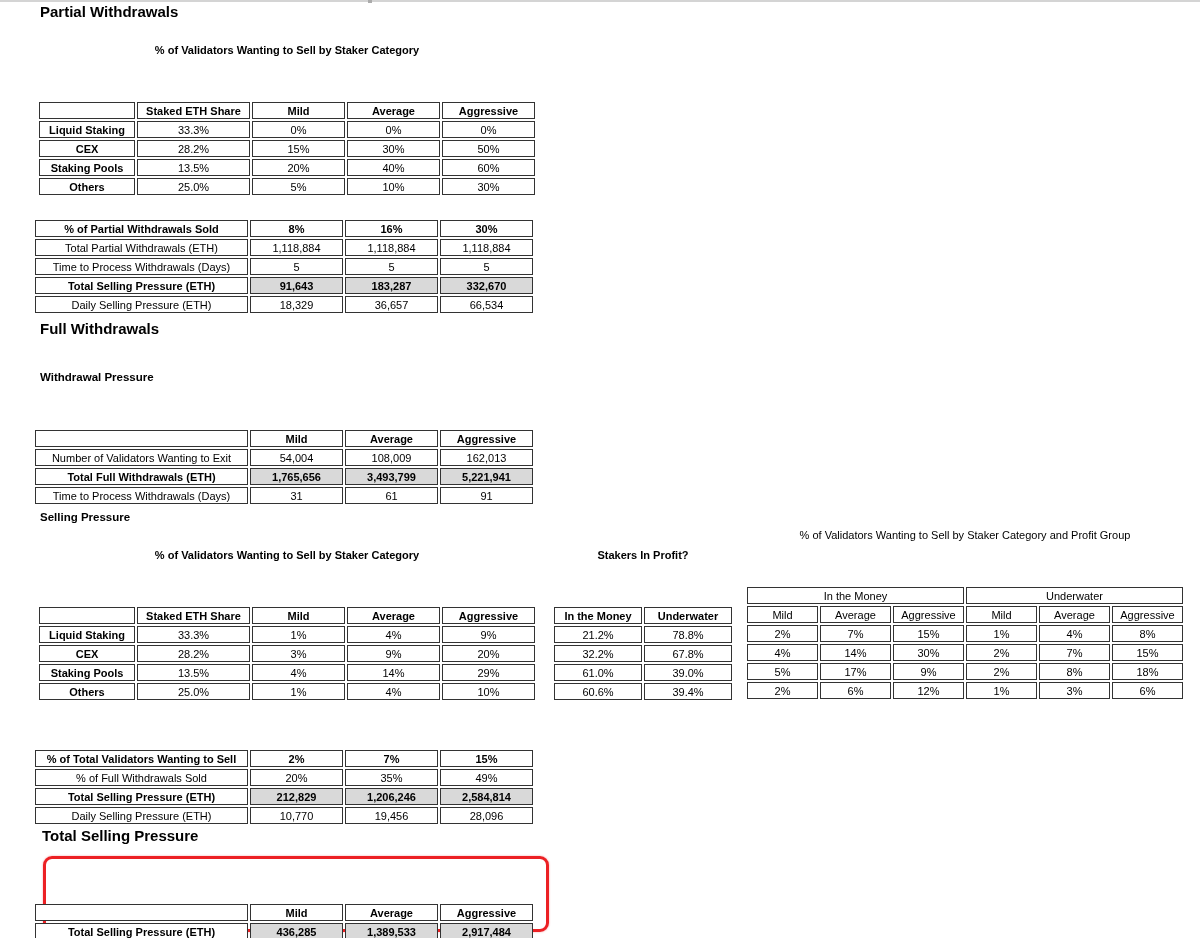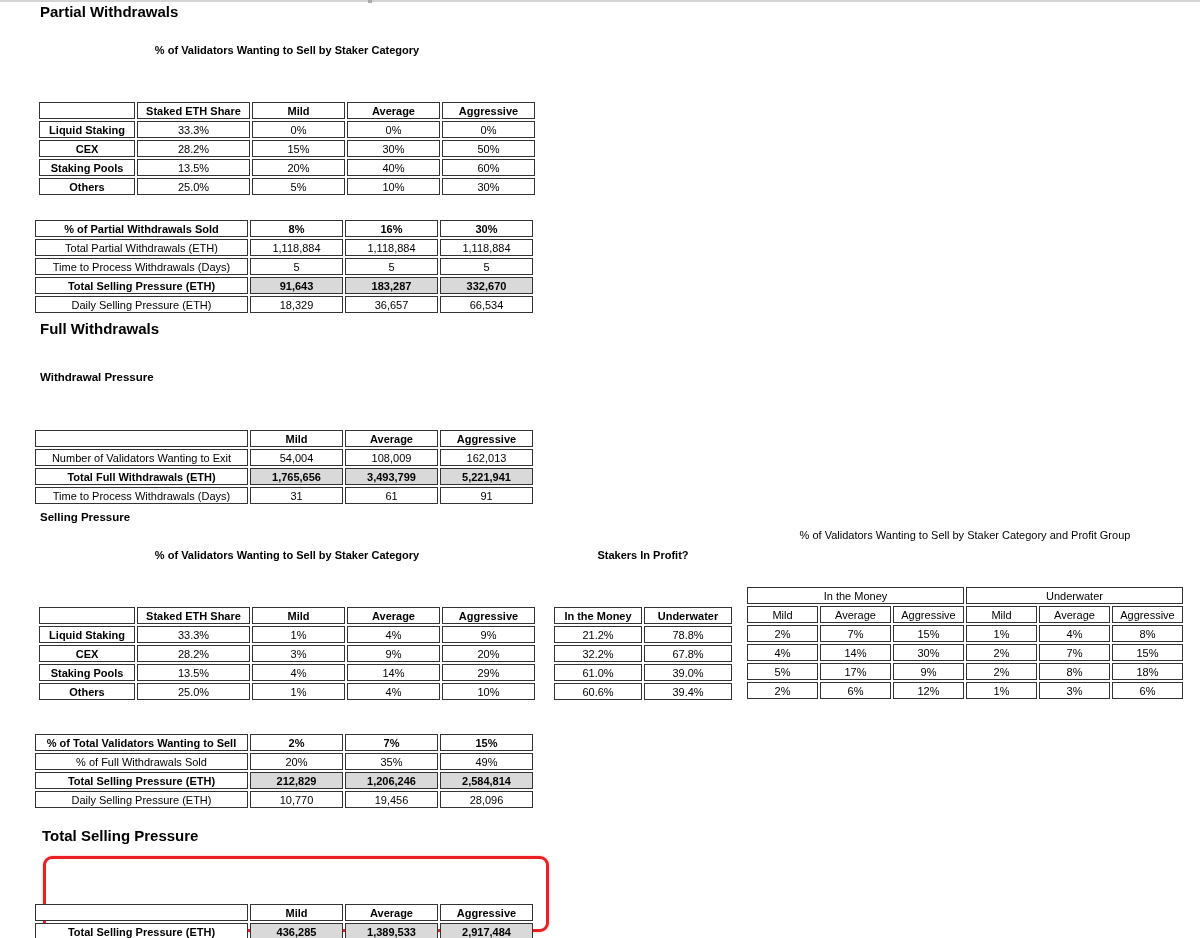--- a/index.html
+++ b/index.html
@@ -260,21 +260,21 @@
     <td>2%</td>
         <td>6%</td>
         <td>12%</td>
         <td>1%</td>
         <td>3%</td>
         <td>6%</td>
   </tr>
 </tbody>
   </table>
 
-<table class="xl abs" style="left:33px;top:692px;">
+<table class="xl abs" style="left:33px;top:708px;">
   <tbody>
       <tr>
     <td class="lbl b wL">% of Total Validators Wanting to Sell</td>
         <td class="wV b">2%</td>
         <td class="wV b">7%</td>
         <td class="wV b">15%</td>
   </tr>
   <tr>
     <td class="lbl">% of Full Withdrawals Sold</td>
         <td>20%</td>

